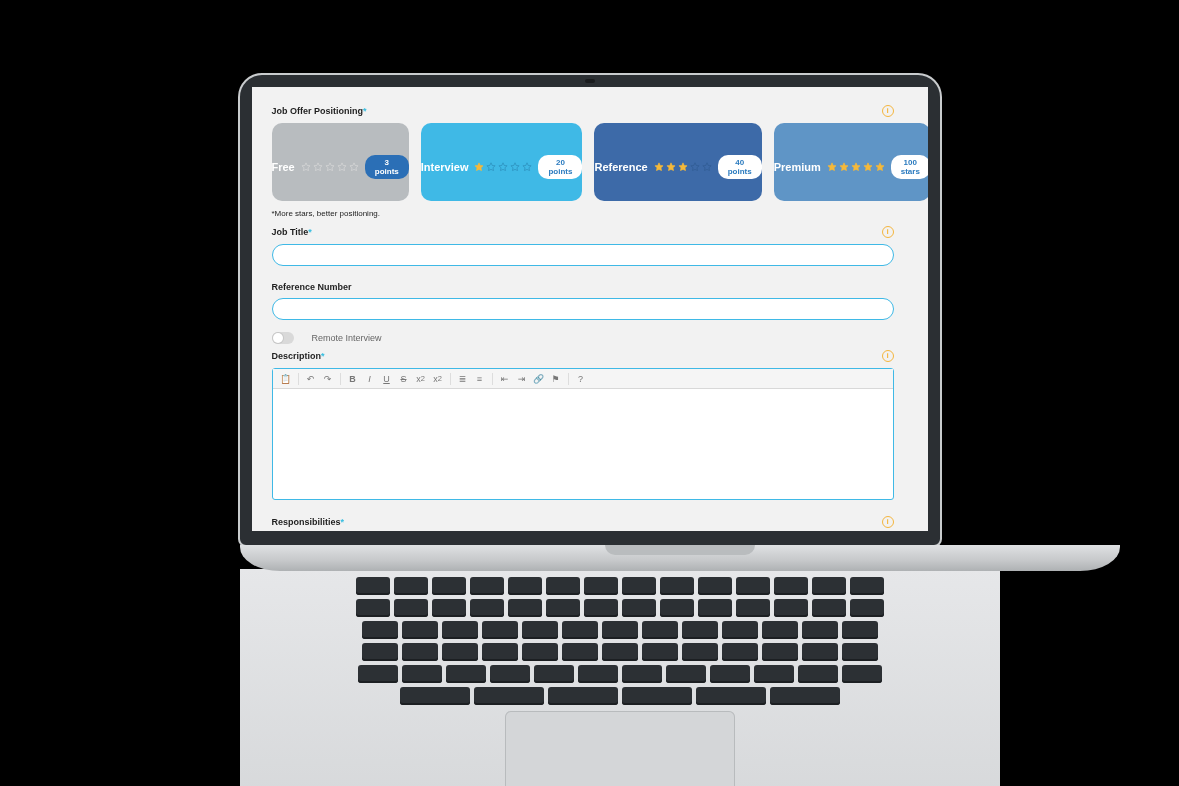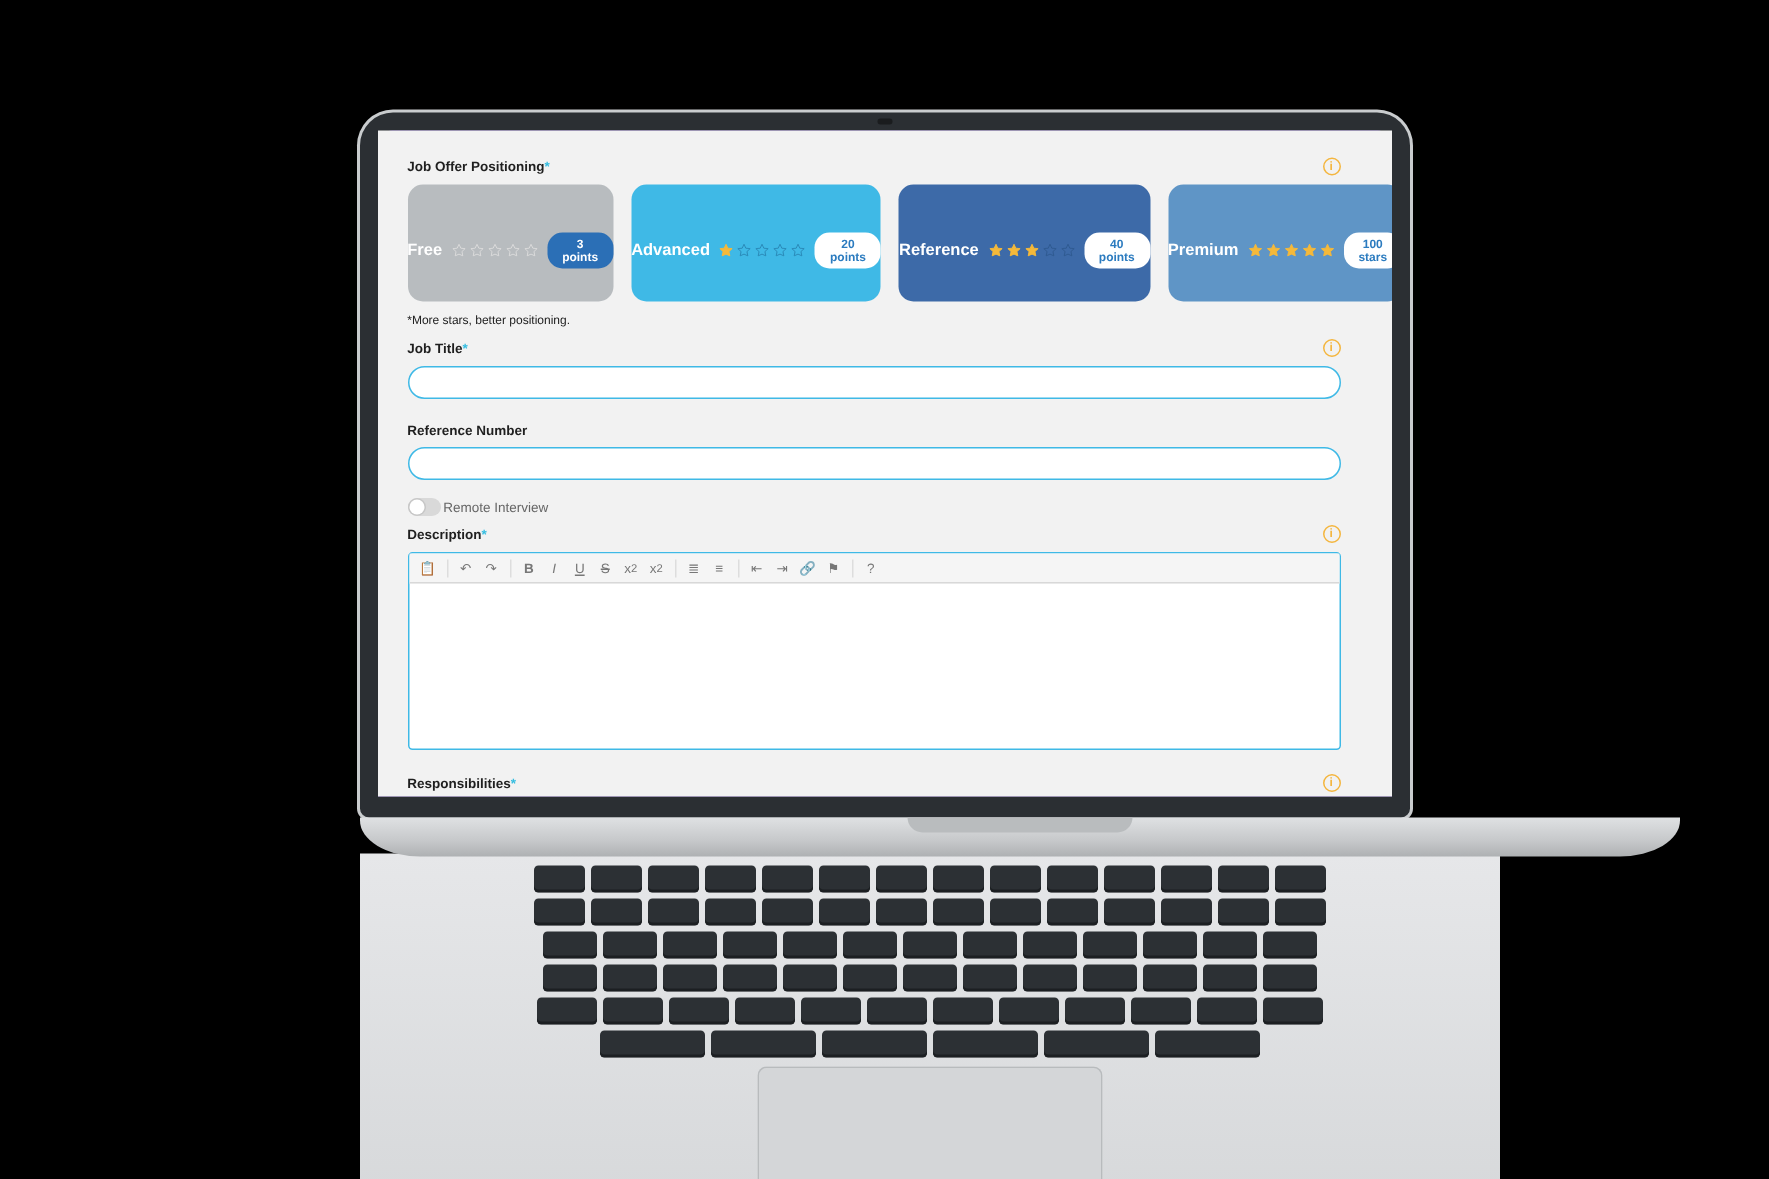--- a/index.html
+++ b/index.html
@@ -46,21 +46,21 @@
   .tier.free     { background: #b8bcbf; }
   .tier.free .pill { background: #2b6fb6; color: #fff; }
   .tier.standard { background: #3fb9e6; }
   .tier.advanced { background: #3d6aa8; }
   .tier.premium  { background: #5f95c6; }
 
   .hint       { font-size: 8px; font-weight: normal; margin: 8px 0 8px; color: #222; }
 
   .field      { width: 100%; height: 22px; border: 1px solid #3fb9e6; border-radius: 11px; background: #fff; }
 
-  .toggle-row { display: flex; align-items: center; gap: 2px; margin: 12px 0 2px; }
+  .toggle-row { display: flex; align-items: center; gap: 18px; margin: 12px 0 2px; }
   .toggle     { width: 22px; height: 12px; border-radius: 10px; background: #d9d9d9; position: relative; }
   .toggle::after { content: ""; position: absolute; left: 1px; top: 1px; width: 10px; height: 10px; border-radius: 50%;
                    background: #fff; box-shadow: 0 0 0 1px #c7c7c7; }
   .toggle-lab { font-size: 9px; color: #666; }
 
   .editor     { border: 1px solid #3fb9e6; border-radius: 3px; background: #fff; }
   .toolbar    { height: 20px; display: flex; align-items: center; gap: 3px; padding: 0 6px;
                 border-bottom: 1px solid #d8d8d8; background: #f5f5f5; font-size: 9px; color: #777; }
   .tb-btn     { min-width: 14px; height: 14px; display: inline-flex; align-items: center; justify-content: center;
                 border-radius: 2px; cursor: pointer; padding: 0 1px; }
@@ -115,21 +115,21 @@
                   </span>
                   <span class="star">
                     <svg viewBox="0 0 24 24">
                       <path d="M12 2l2.9 6.3 6.9.7-5.1 4.7 1.4 6.8L12 17.8 5.9 20.5l1.4-6.8L2.2 9l6.9-.7z" fill="none" stroke="#dcdcdc" stroke-width="1.5"></path>
                     </svg>
                   </span>
                 </div>
                 <div class="pill">3 points</div>
               </div>
               <div class="tier standard">
-                <div class="tier-name">Advanced</div>
+                <div class="tier-name">Interview</div>
                 <div class="stars">
                   <span class="star">
                     <svg viewBox="0 0 24 24">
                       <path d="M12 2l2.9 6.3 6.9.7-5.1 4.7 1.4 6.8L12 17.8 5.9 20.5l1.4-6.8L2.2 9l6.9-.7z" fill="#f5b93a" stroke="#f5b93a" stroke-width="1.5"></path>
                     </svg>
                   </span>
                   <span class="star">
                     <svg viewBox="0 0 24 24">
                       <path d="M12 2l2.9 6.3 6.9.7-5.1 4.7 1.4 6.8L12 17.8 5.9 20.5l1.4-6.8L2.2 9l6.9-.7z" fill="none" stroke="#2a88b5" stroke-width="1.5"></path>
                     </svg>

